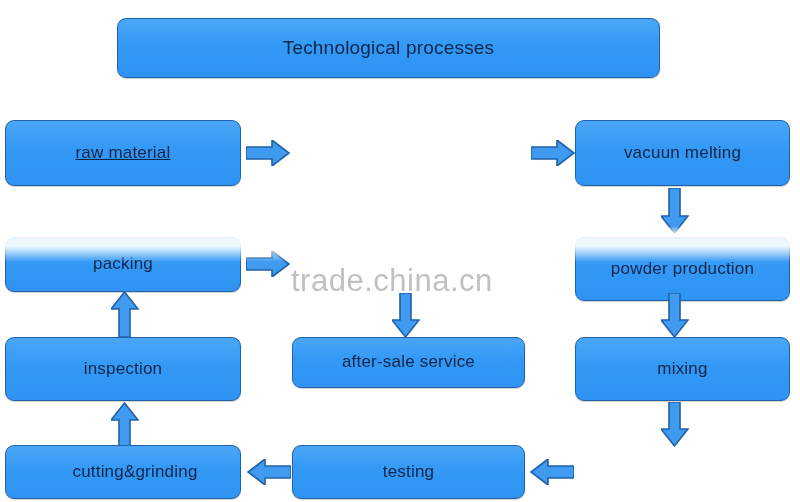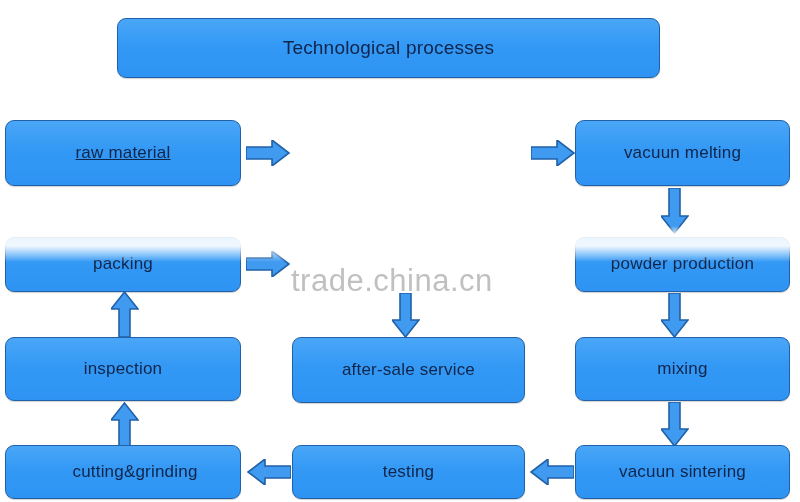--- a/index.html
+++ b/index.html
@@ -103,21 +103,21 @@
 
   <div class="box" style="left:5px; top:237px; width:236px; height:55px;">packing</div>
 
   <div class="arrow" style="left:246px; top:251px;">
     <svg width="44" height="26" viewBox="0 0 44 26">
       <polygon points="0,7 26,7 26,0 43,13 26,26 26,19 0,19" fill="#3f9af0" stroke="#2061a8" stroke-width="1.6"></polygon>
     </svg>
   </div>
 
 
-  <div class="box" style="left:575px; top:237px; width:215px; height:55px;">powder production</div>
+  <div class="box" style="left:575px; top:237px; width:215px; height:64px;">powder production</div>
 
   <div class="arrow" style="left:111px; top:291px;">
     <svg width="28" height="47" viewBox="0 0 28 47">
       <polygon points="13.5,1 27,18 19,18 19,46 8,46 8,18 0,18" fill="#3f9af0" stroke="#2061a8" stroke-width="1.6"></polygon>
     </svg>
   </div>
 
   <div class="arrow" style="left:392px; top:293px;">
     <svg width="28" height="45" viewBox="0 0 28 45">
       <polygon points="8,0 19,0 19,27 27,27 13.5,44 0,27 8,27" fill="#3f9af0" stroke="#2061a8" stroke-width="1.6"></polygon>
@@ -125,21 +125,21 @@
   </div>
 
   <div class="arrow" style="left:661px; top:293px;">
     <svg width="28" height="45" viewBox="0 0 28 45">
       <polygon points="8,0 19,0 19,27 27,27 13.5,44 0,27 8,27" fill="#3f9af0" stroke="#2061a8" stroke-width="1.6"></polygon>
     </svg>
   </div>
 
   <div class="box" style="left:5px; top:337px; width:236px; height:64px;">inspection</div>
 
-  <div class="box" style="left:292px; top:337px; width:233px; height:66px;">after-sale service</div>
+  <div class="box" style="left:292px; top:337px; width:233px; height:51px;">after-sale service</div>
 
   <div class="box" style="left:575px; top:337px; width:215px; height:64px;">mixing</div>
 
   <div class="arrow" style="left:111px; top:402px;">
     <svg width="28" height="45" viewBox="0 0 28 45">
       <polygon points="13.5,1 27,18 19,18 19,44 8,44 8,18 0,18" fill="#3f9af0" stroke="#2061a8" stroke-width="1.6"></polygon>
     </svg>
   </div>
 
   <div class="arrow" style="left:661px; top:402px;">
@@ -157,18 +157,17 @@
   </div>
 
   <div class="box" style="left:292px; top:445px; width:233px; height:54px;">testing</div>
 
   <div class="arrow" style="left:530px; top:459px;">
     <svg width="44" height="26" viewBox="0 0 44 26">
       <polygon points="44,7 18,7 18,0 1,13 18,26 18,19 44,19" fill="#3f9af0" stroke="#2061a8" stroke-width="1.6"></polygon>
     </svg>
   </div>
 
-  <div class="box" style="left:575px; top:445px; width:215px; height:54px;">vacuun sintering</div>
 
   <div class="wm-band" style="top:226px; height:36px;"></div>
   <div class="wm-text" style="left:291px; top:219px;">trade.china.cn</div>
 
 </div>
 
 </body></html>

